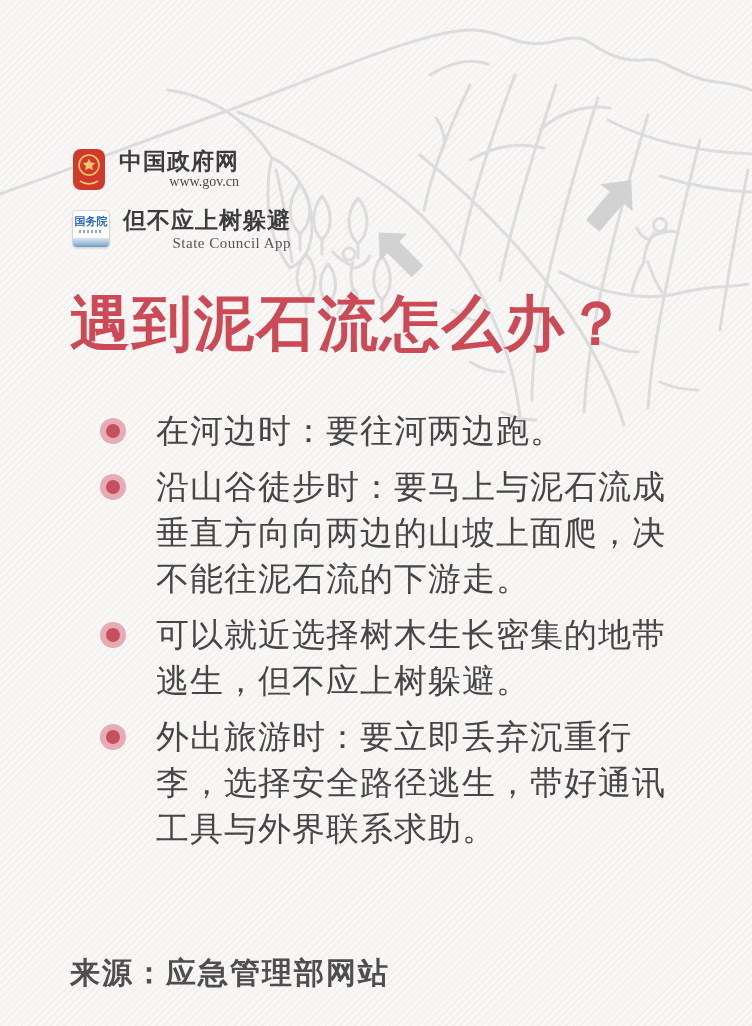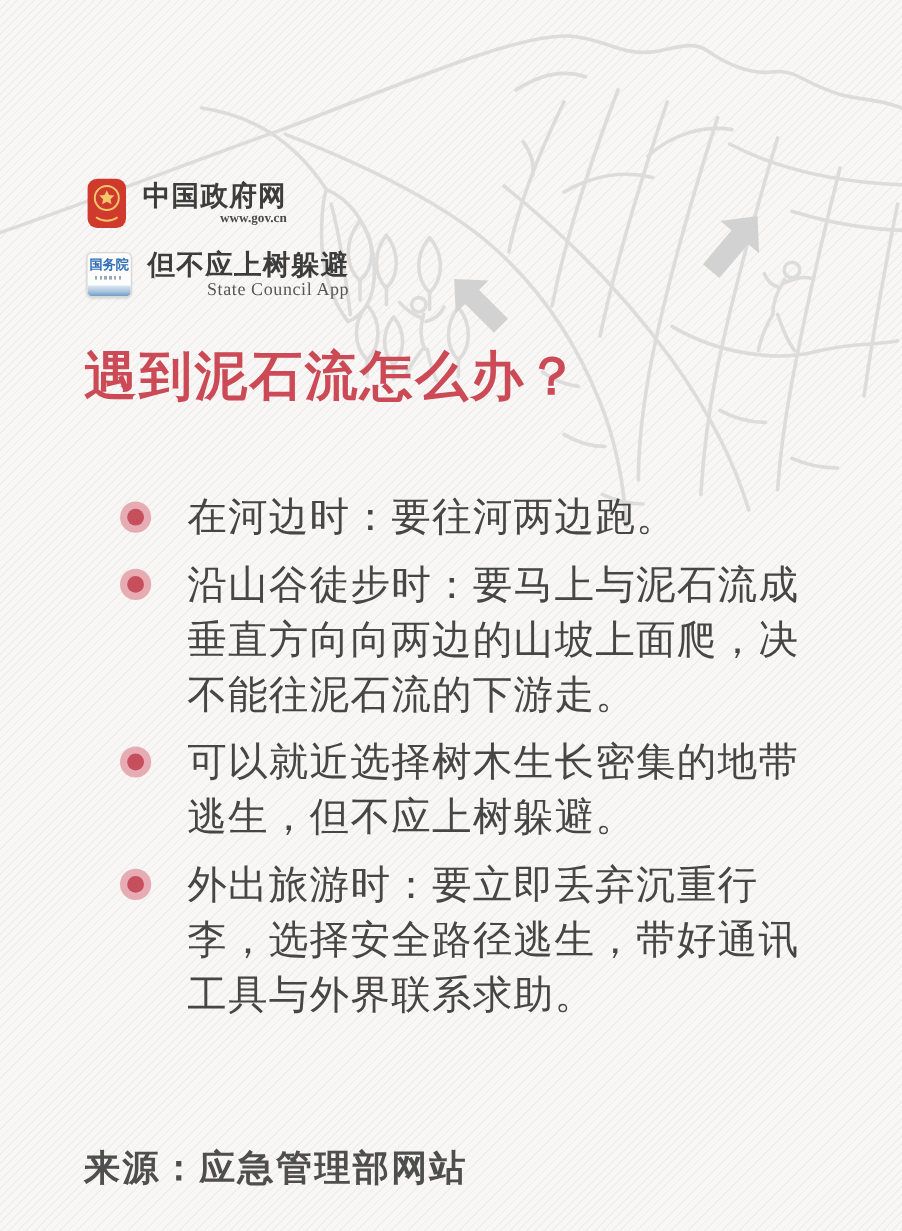--- a/index.html
+++ b/index.html
@@ -25,28 +25,28 @@
     display:flex;flex-direction:column;align-items:center;padding-top:5px;
     position:relative;overflow:hidden;box-sizing:border-box;
   }
   .app-icon-text{color:#2f6db5;font-weight:bold;font-size:11px;line-height:1;}
   .app-icon-line{width:24px;height:3px;margin-top:3px;
     background:repeating-linear-gradient(90deg,#9aa7b8 0 2px,transparent 2px 4px);}
   .app-icon-wave{position:absolute;bottom:0;left:0;right:0;height:9px;
     background:linear-gradient(180deg,#d9e6f2 0%,#a8c4de 55%,#6e99c4 100%);}
   .logo-text{display:flex;flex-direction:column;align-items:flex-end;}
   .logo-title{font-size:23px;font-weight:800;color:#3c3c3c;letter-spacing:1px;line-height:1.15;}
-  .logo-sub{font-size:11px;font-weight:700;color:#4a4a4a;
+  .logo-sub{font-size:14px;font-weight:400;color:#4a4a4a;
     font-family:"Liberation Serif","DejaVu Serif",serif;line-height:1.2;}
   .logo-sub.app{font-weight:400;color:#555;letter-spacing:.5px;font-size:15px;}
 
   
   .title{
     position:absolute;left:70px;top:288px;margin:0;
-    font-size:44px;font-weight:800;color:#cb4a55;letter-spacing:2px;line-height:1.2;
+    font-size:60px;font-weight:800;color:#cb4a55;letter-spacing:2px;line-height:1.2;
   }
 
   
   .tips{position:absolute;left:72px;top:392px;width:610px;margin:16px;padding:0;list-style:none;}
   .tip{display:flex;align-items:flex-start;margin-bottom:10px;}
   .bullet{
     flex:0 0 26px;width:26px;height:26px;border-radius:50%;
     background:#e7acb3;position:relative;margin:10px 30px 0 12px;
   }
   .bullet::after{

